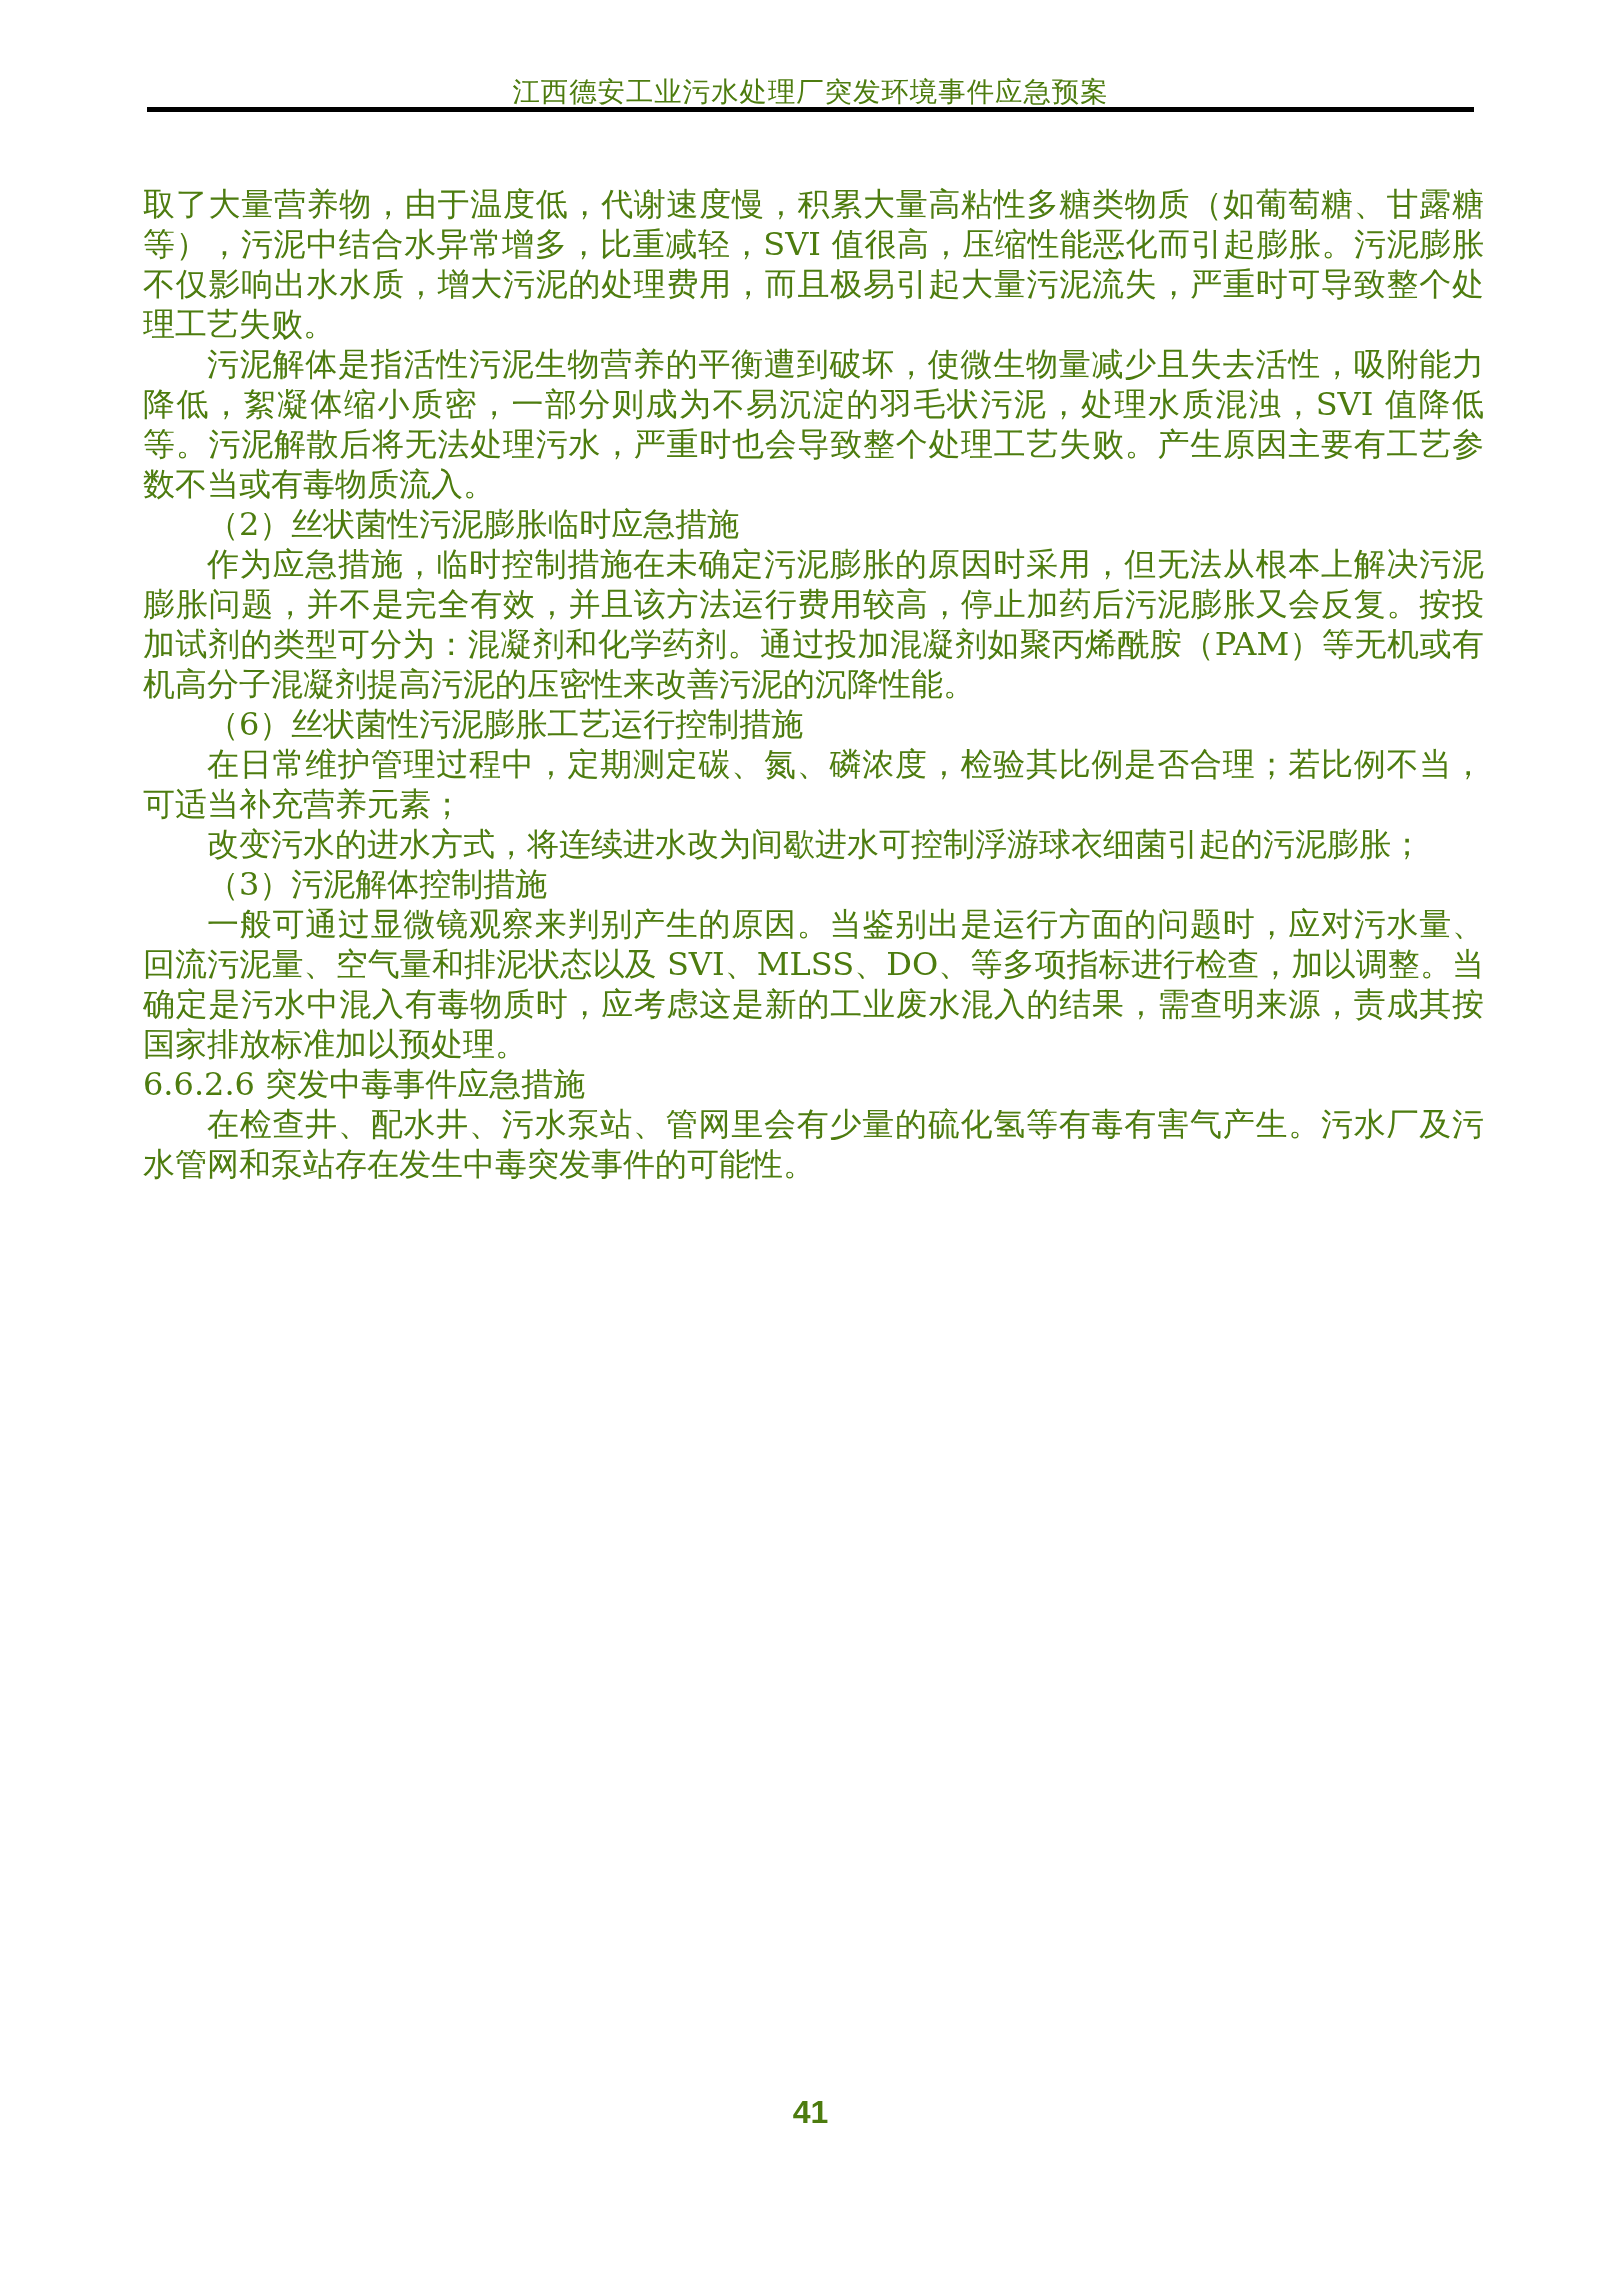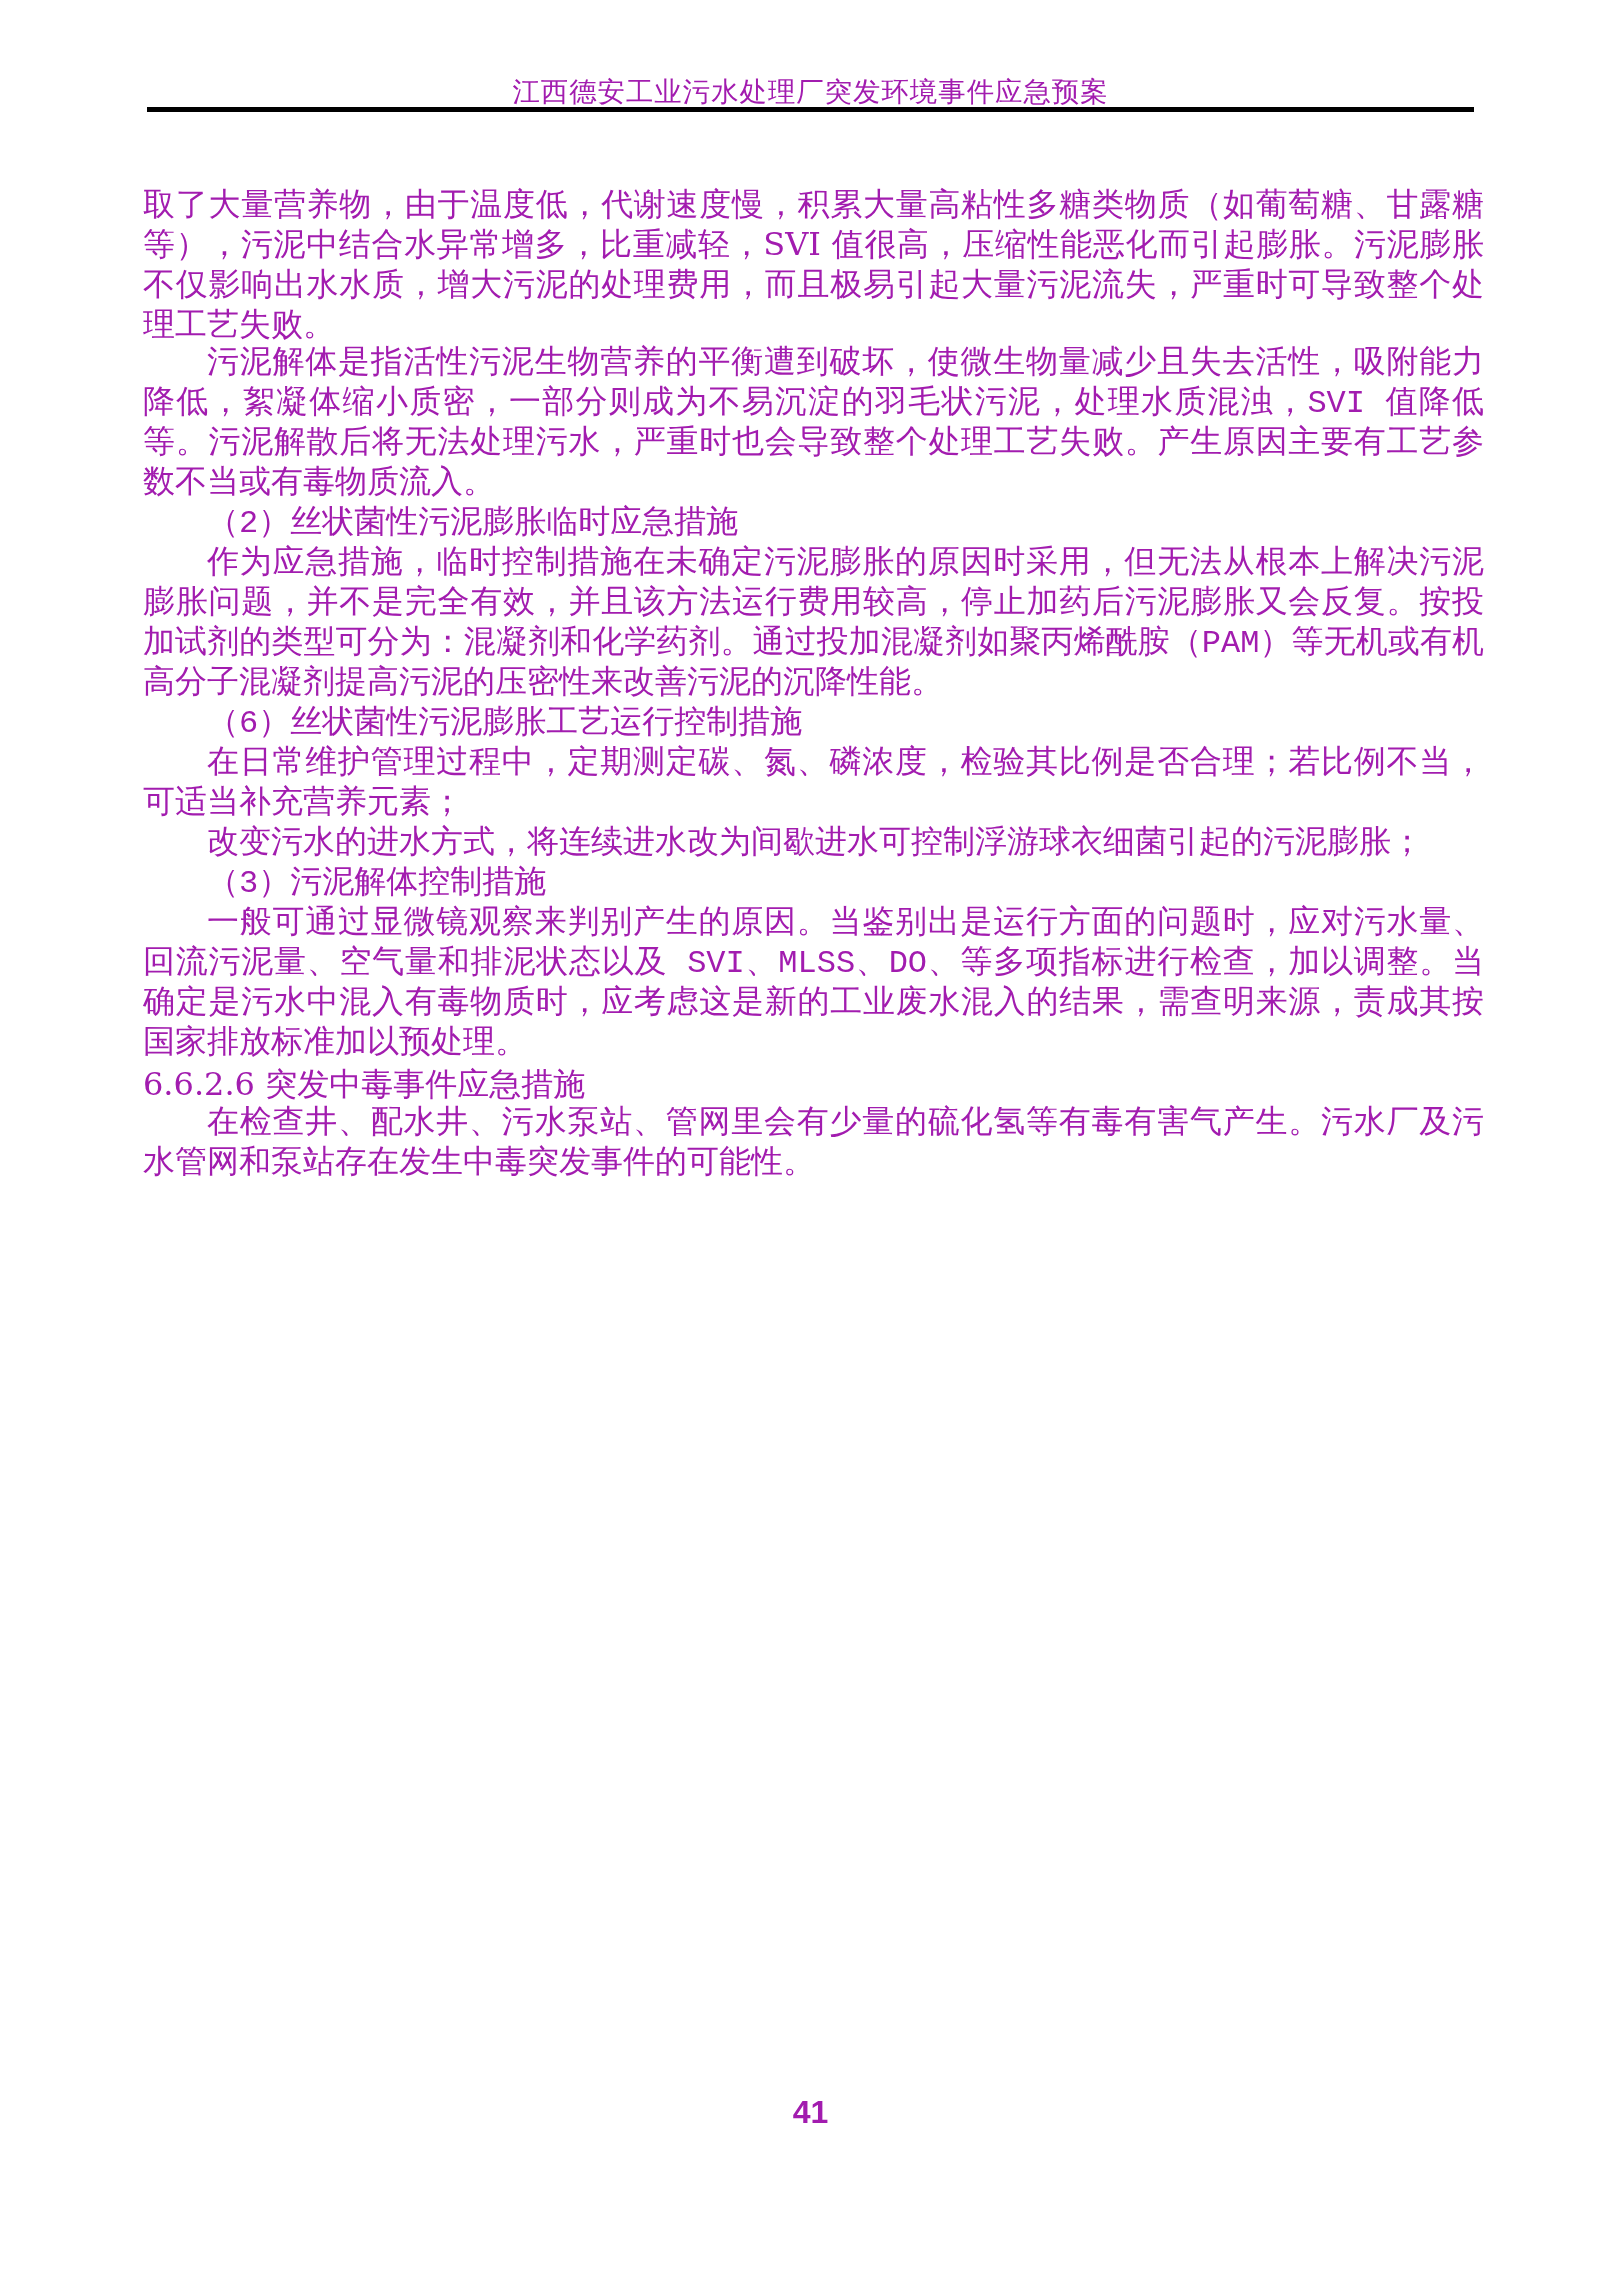--- a/index.html
+++ b/index.html
@@ -7,21 +7,21 @@
     padding: 0;
     background: #ffffff;
   }
   .page {
     position: relative;
     width: 1621px;
     height: 2293px;
     background: #ffffff;
     overflow: hidden;
     font-family: "DejaVu Serif", "Liberation Serif", serif;
-    color: #a21caf;
+    color: #4d7c0f;
   }
   .page-header {
     position: absolute;
     top: 0;
     left: 0;
     width: 100%;
   }
   .header-title {
     position: absolute;
     top: 74px;
@@ -49,21 +49,20 @@
     line-height: 40px;
     text-align: justify;
     text-justify: inter-character;
   }
   .doc-body p {
     margin: 0;
     padding: 0;
   }
   .doc-body p.indent {
     text-indent: 2em;
-    font-family: Liberation Mono, monospace;
   }
   .doc-body p.no-indent {
     text-indent: 0;
   }
   .page-number {
     position: absolute;
     top: 2094px;
     left: 0;
     width: 100%;
     text-align: center;

